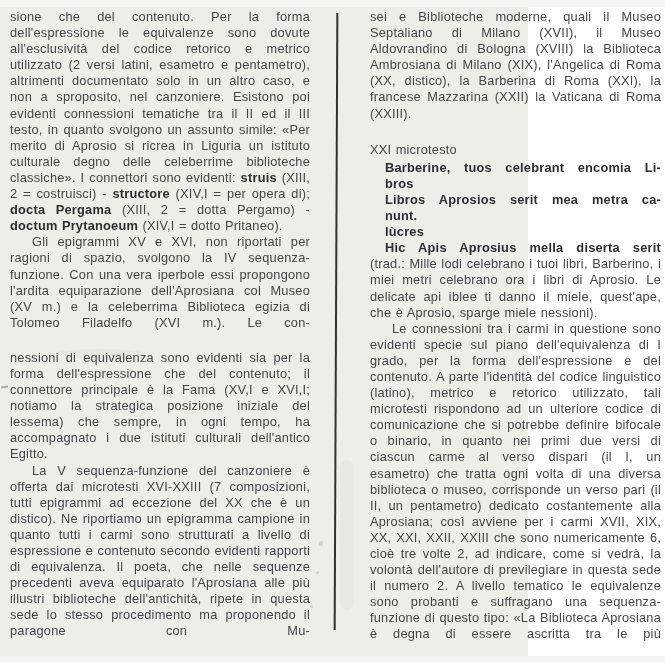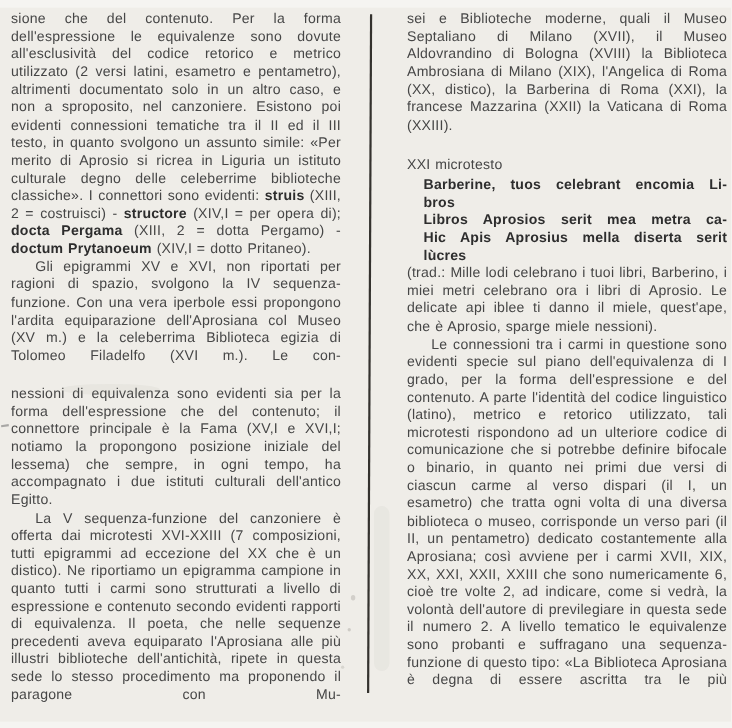--- a/index.html
+++ b/index.html
@@ -5,21 +5,21 @@
   html, body {
     margin: 0; padding: 0;
   }
   body {
     width: 665px; height: 662px;
     overflow: hidden;
     font-family: "Liberation Sans", "DejaVu Sans", sans-serif;
   }
   .page {
     position: relative;
-    width: 665px; height: 662px;
+    width: 528px; height: 662px;
     background: #efede8;
   }
   
   .page::before {
     content: ""; position: absolute; left: 0; top: 0; width: 665px; height: 7px;
     background: #f5f4f1; pointer-events: none;
   }
   .page::after {
     content: ""; position: absolute; left: 0; bottom: 0; width: 665px; height: 6px;
     background: #f5f4f1; pointer-events: none;
@@ -58,33 +58,34 @@
   .verse-line.fill { text-align: justify; text-align-last: justify; }
   .artifact { position: absolute; pointer-events: none; }
 </style>
 </head>
 <body>
 
 <div class="page" style="background: rgb(239, 237, 232);">
   <div class="col col-left" id="col-left" style="color: rgb(70, 70, 70);">
       <div class="para"><span class="normal">sione che del contenuto. Per la forma dell'espressione le equivalenze sono dovute all'esclusività del codice retorico e metrico utilizzato (2 versi latini, esametro e pentametro), altrimenti documentato solo in un altro caso, e non a sproposito, nel canzoniere. Esistono poi evidenti connessioni tematiche tra il II ed il III testo, in quanto svolgono un assunto simile: «Per merito di Aprosio si ricrea in Liguria un istituto culturale degno delle celeberrime biblioteche classiche». I connettori sono evidenti: </span><span class="bold" style="color: rgb(45, 45, 45);">struis</span><span class="normal"> (XIII, 2 = costruisci) - </span><span class="bold" style="color: rgb(45, 45, 45);">structore</span><span class="normal"> (XIV,I = per opera di); </span><span class="bold" style="color: rgb(45, 45, 45);">docta Pergama</span><span class="normal"> (XIII, 2 = dotta Pergamo) - </span><span class="bold" style="color: rgb(45, 45, 45);">doctum Prytanoeum</span><span class="normal"> (XIV,I = dotto Pritaneo).</span></div>
       <div class="para indent continued"><span class="normal">Gli epigrammi XV e XVI, non riportati per ragioni di spazio, svolgono la IV sequenza-funzione. Con una vera iperbole essi propongono l'ardita equiparazione dell'Aprosiana col Museo (XV m.) e la celeberrima Biblioteca egizia di Tolomeo Filadelfo (XVI m.). Le con-</span></div>
-      <div class="para" style="margin-top: 19px;"><span class="normal">nessioni di equivalenza sono evidenti sia per la forma dell'espressione che del contenuto; il connettore principale è la Fama (XV,I e XVI,I; notiamo la propongono posizione iniziale del lessema) che sempre, in ogni tempo, ha accompagnato i due istituti culturali dell'antico Egitto.</span></div>
+      <div class="para" style="margin-top: 19px;"><span class="normal">nessioni di equivalenza sono evidenti sia per la forma dell'espressione che del contenuto; il connettore principale è la Fama (XV,I e XVI,I; notiamo la strategica posizione iniziale del lessema) che sempre, in ogni tempo, ha accompagnato i due istituti culturali dell'antico Egitto.</span></div>
       <div class="para indent continued"><span class="normal">La V sequenza-funzione del canzoniere è offerta dai microtesti XVI-XXIII (7 composizioni, tutti epigrammi ad eccezione del XX che è un distico). Ne riportiamo un epigramma campione in quanto tutti i carmi sono strutturati a livello di espressione e contenuto secondo evidenti rapporti di equivalenza. Il poeta, che nelle sequenze precedenti aveva equiparato l'Aprosiana alle più illustri biblioteche dell'antichità, ripete in questa sede lo stesso procedimento ma proponendo il paragone con Mu-</span></div>
     </div>
   <div class="divider" style="background: rgb(52, 50, 46);"></div>
   <div class="col col-right" id="col-right" style="color: rgb(70, 70, 70);">
       <div class="para"><span class="normal">sei e Biblioteche moderne, quali il Museo Septaliano di Milano (XVII), il Museo Aldovrandino di Bologna (XVIII) la Biblioteca Ambrosiana di Milano (XIX), l'Angelica di Roma (XX, distico), la Barberina di Roma (XXI), la francese Mazzarina (XXII) la Vaticana di Roma (XXIII).</span></div>
       <div class="para label"><span class="normal">XXI microtesto</span></div>
       <div class="verse-block">
         <div class="verse-line fill">Barberine, tuos celebrant encomia Li-</div>
         <div class="verse-line">bros</div>
         <div class="verse-line fill">Libros Aprosios serit mea metra ca-</div>
+        <div class="verse-line">nunt.</div>
+        <div class="verse-line">lùcres</div>
         <div class="verse-line fill">Hic Apis Aprosius mella diserta serit</div>
-        <div class="verse-line">lùcres</div>
       </div>
       <div class="para"><span class="normal">(trad.: Mille lodi celebrano i tuoi libri, Barberino, i miei metri celebrano ora i libri di Aprosio. Le delicate api iblee ti danno il miele, quest'ape, che è Aprosio, sparge miele nessioni).</span></div>
       <div class="para indent continued"><span class="normal">Le connessioni tra i carmi in questione sono evidenti specie sul piano dell'equivalenza di I grado, per la forma dell'espressione e del contenuto. A parte l'identità del codice linguistico (latino), metrico e retorico utilizzato, tali microtesti rispondono ad un ulteriore codice di comunicazione che si potrebbe definire bifocale o binario, in quanto nei primi due versi di ciascun carme al verso dispari (il I, un esametro) che tratta ogni volta di una diversa biblioteca o museo, corrisponde un verso pari (il II, un pentametro) dedicato costantemente alla Aprosiana; così avviene per i carmi XVII, XIX, XX, XXI, XXII, XXIII che sono numericamente 6, cioè tre volte 2, ad indicare, come si vedrà, la volontà dell'autore di previlegiare in questa sede il numero 2. A livello tematico le equivalenze sono probanti e suffragano una sequenza-funzione di questo tipo: «La Biblioteca Aprosiana è degna di essere ascritta tra le più</span></div>
     </div>
 
   <div class="artifact" style="left:1px; top:386px; width:7px; height:2px; background:#6d6d6d; opacity:.55; transform:rotate(-8deg);"></div>
   <div class="artifact" style="left:55px; top:349px; width:90px; height:10px; background:#8d897f; opacity:.07; border-radius:50%;"></div>
   <div class="artifact" style="left:319px; top:541px; width:4px; height:5px; background:#7a7870; opacity:.25; border-radius:50%;"></div>
   <div class="artifact" style="left:316px; top:571px; width:3px; height:3px; background:#7a7870; opacity:.28; border-radius:50%;"></div>
   <div class="artifact" style="left:340px; top:460px; width:14px; height:150px; background:#8d897f; opacity:.06; border-radius:7px;"></div>

